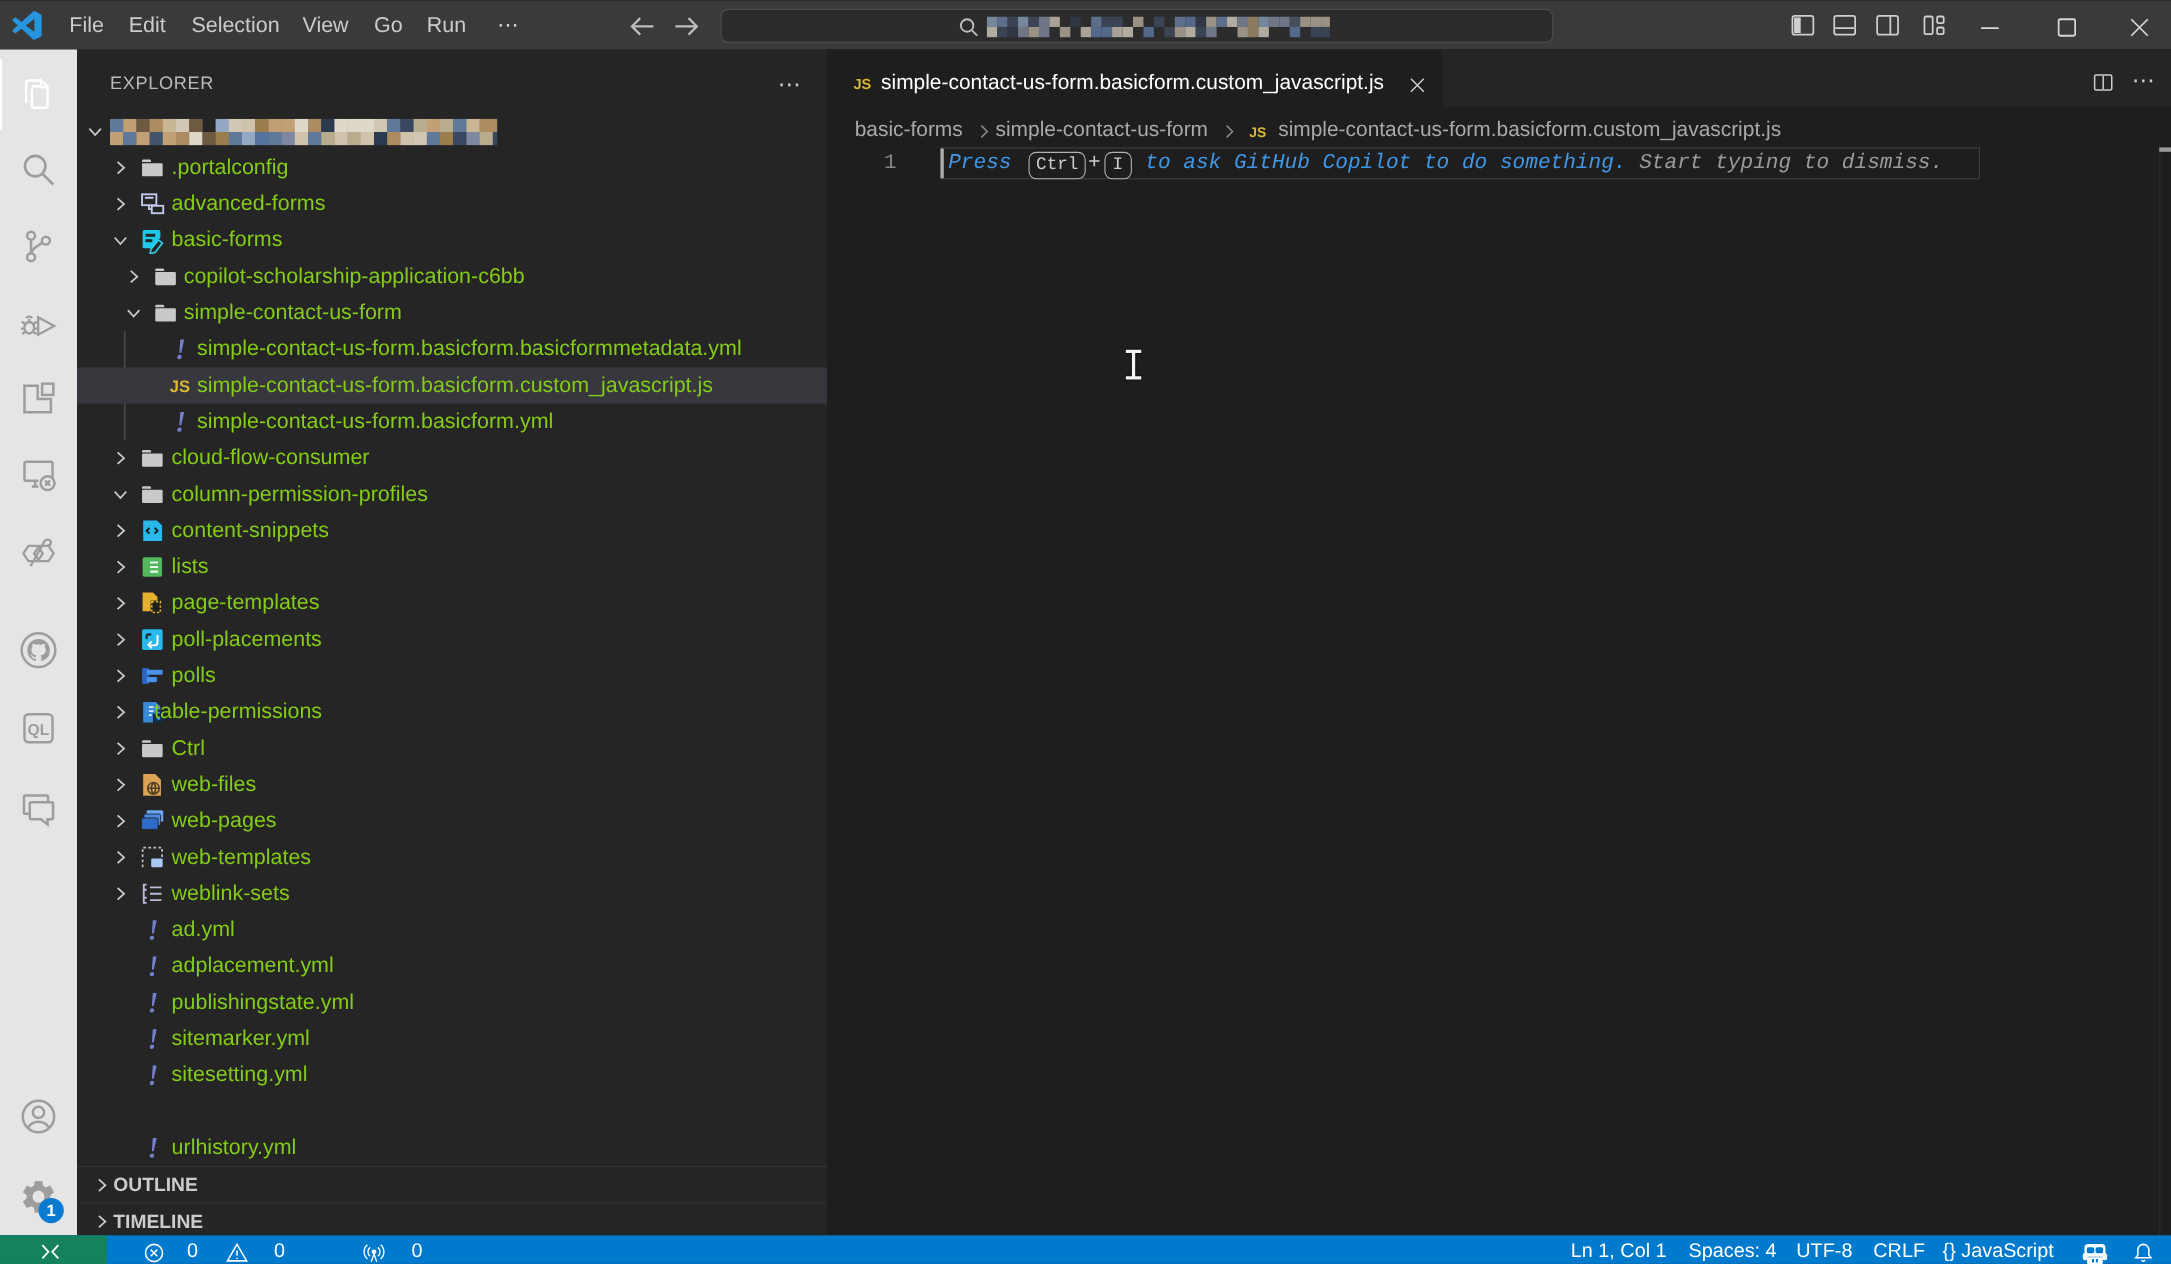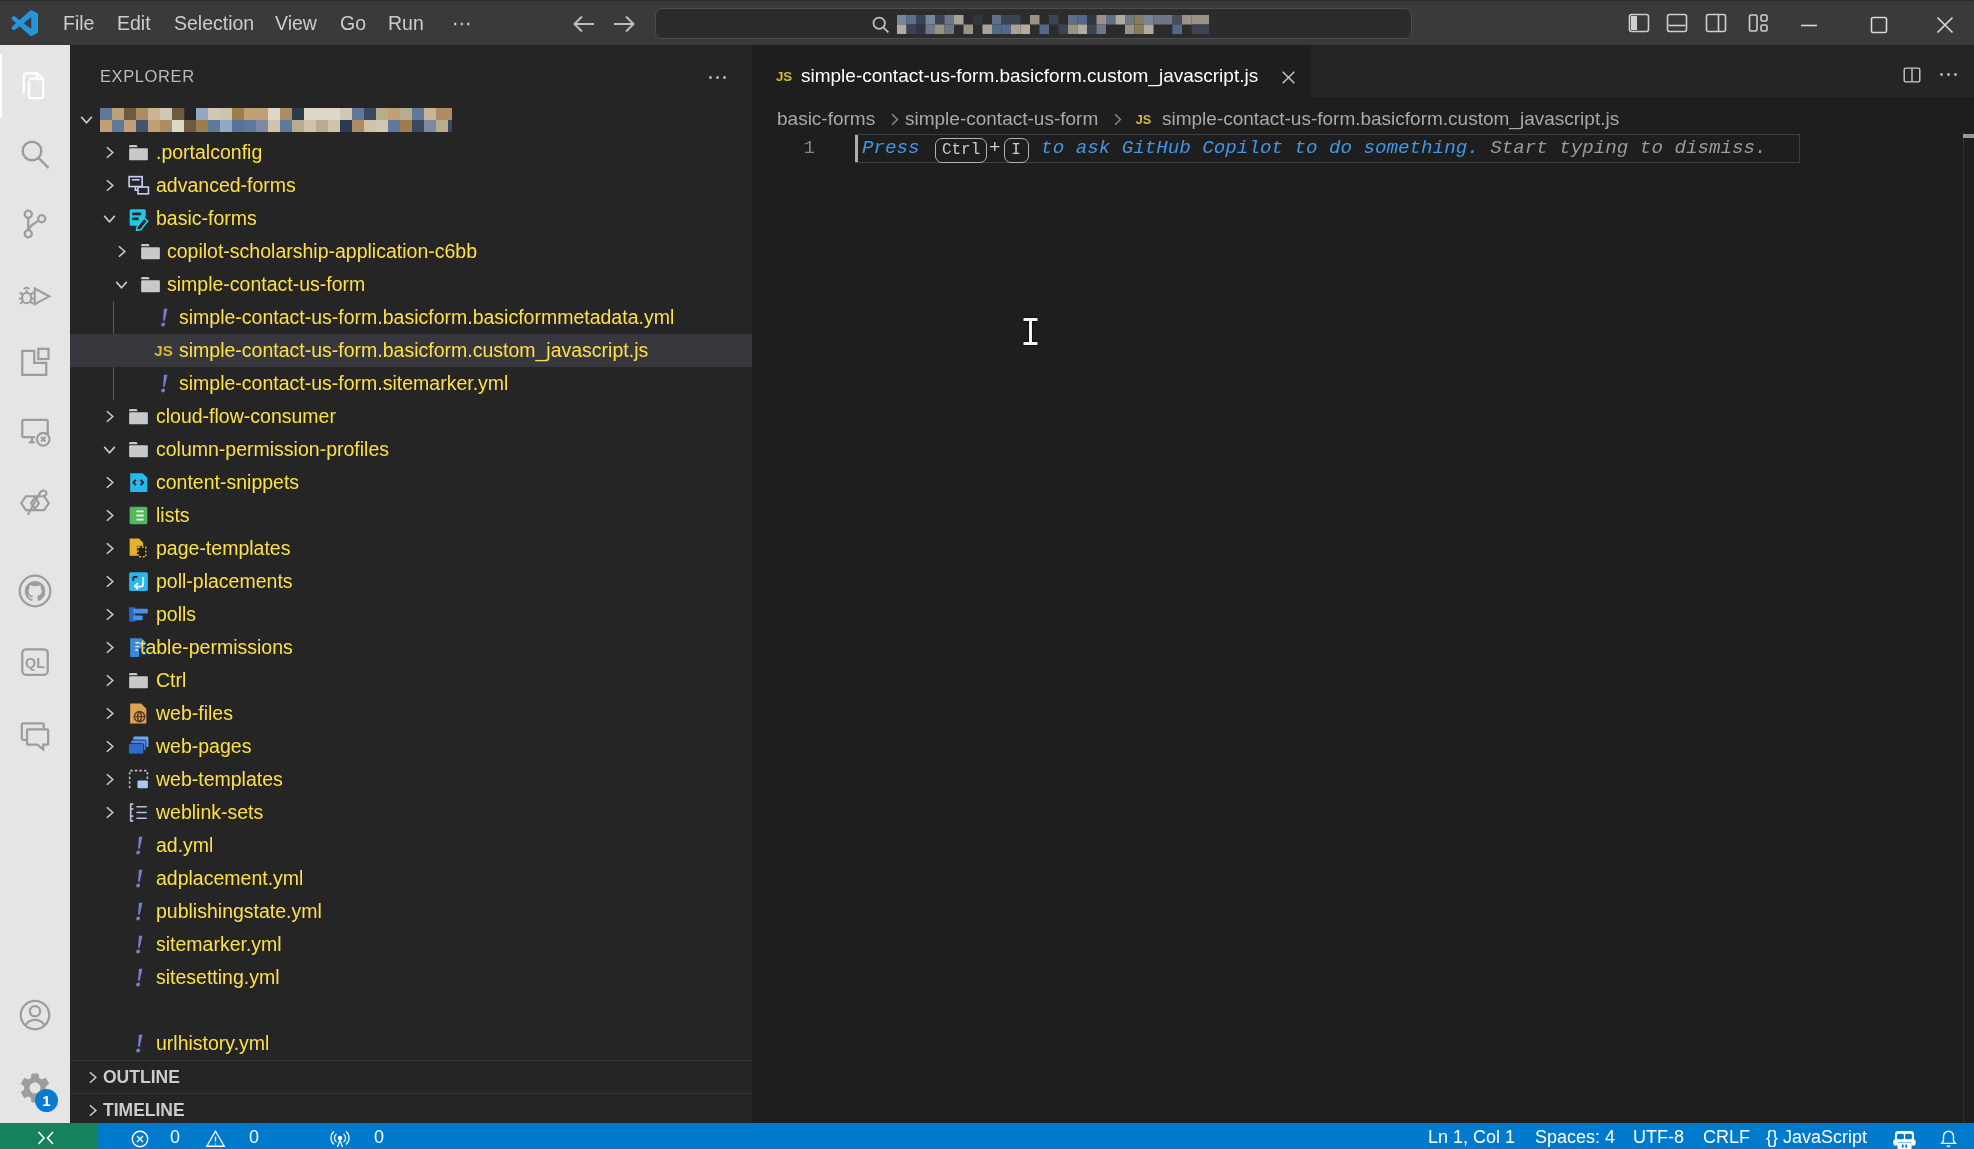--- a/index.html
+++ b/index.html
@@ -15,21 +15,21 @@
   background:#2c2c2d; border:1px solid #4d4d4d; border-radius:7px; }
 
 
 #activitybar { position:absolute; left:0; top:45px; width:70px; height:1078px; background:#e5e5e5; }
 .ab-icon { position:absolute; left:17px; width:36px; height:36px; }
 
 
 #sidebar { position:absolute; left:70px; top:45px; width:682px; height:1078px; background:#252526; }
 #sb-head { position:absolute; left:30px; top:0px; height:62px; line-height:62px; color:#bbbbbb;
   font-size:16.5px; letter-spacing:0.6px; }
-.row { position:absolute; left:0; width:682px; height:33px; color:#fde047; font-size:19.5px; }
+.row { position:absolute; left:0; width:682px; height:33px; color:#84cc16; font-size:19.5px; }
 .lbl { position:absolute; top:0; height:33px; line-height:33px; white-space:nowrap; }
 .chev { position:absolute; top:6px; width:21px; height:21px; }
 .ticon { position:absolute; top:4px; width:25px; height:25px; }
 .sechead { position:absolute; left:0; width:682px; height:33px; line-height:33px; border-top:1px solid #333334;
   font-weight:bold; color:#cccccc; font-size:17.5px; }
 
 
 #editor { position:absolute; left:752px; top:45px; width:1222px; height:1078px; background:#1e1e1e; }
 #tabstrip { position:absolute; left:0; top:0; width:1222px; height:52px; background:#252526; }
 #tab1 { position:absolute; left:0; top:0; width:559px; height:52px; background:#1e1e1e; color:#ffffff; }
@@ -369,21 +369,21 @@
         </svg>
         <span class="lbl" style="left:109px">simple-contact-us-form.basicform.custom_javascript.js</span>
       </div>
     <div class="row" style="top:322px">
         <svg class="ticon" style="left:81px" viewBox="0 0 24 24">
           <g transform="skewX(-8)" transform-origin="12 12">
             <path d="M11.2 3.5 h3.4 L13.6 15 h-1.6 Z" fill="#767fcc"></path>
             <circle cx="12.6" cy="18.8" r="1.9" fill="#767fcc"></circle>
           </g>
         </svg>
-        <span class="lbl" style="left:109px">simple-contact-us-form.sitemarker.yml</span>
+        <span class="lbl" style="left:109px">simple-contact-us-form.basicform.yml</span>
       </div>
     <div class="row" style="top:388px">
         <svg class="chev" style="left:29px" viewBox="0 0 16 16" fill="none" stroke="#cccccc" stroke-width="1.2">
           <path d="M4 6 L8 10.5 L12 6"></path>
         </svg>
         <svg class="ticon" style="left:56px" viewBox="0 0 24 24">
           <path fill="#c9c9c9" d="M3 6 a1.2 1.2 0 0 1 1.2 -1.2 H9.6 a1.2 1.2 0 0 1 1.2 1.2 V7 H3 Z"></path>
           <rect x="3" y="8" width="18" height="11.5" rx="1" fill="#c9c9c9"></rect>
         </svg>
         <span class="lbl" style="left:86px">column-permission-profiles</span>

